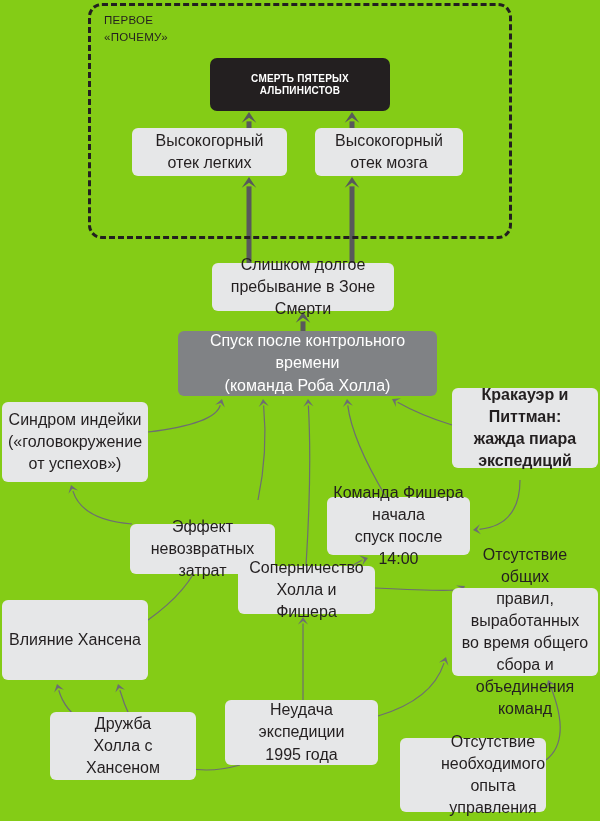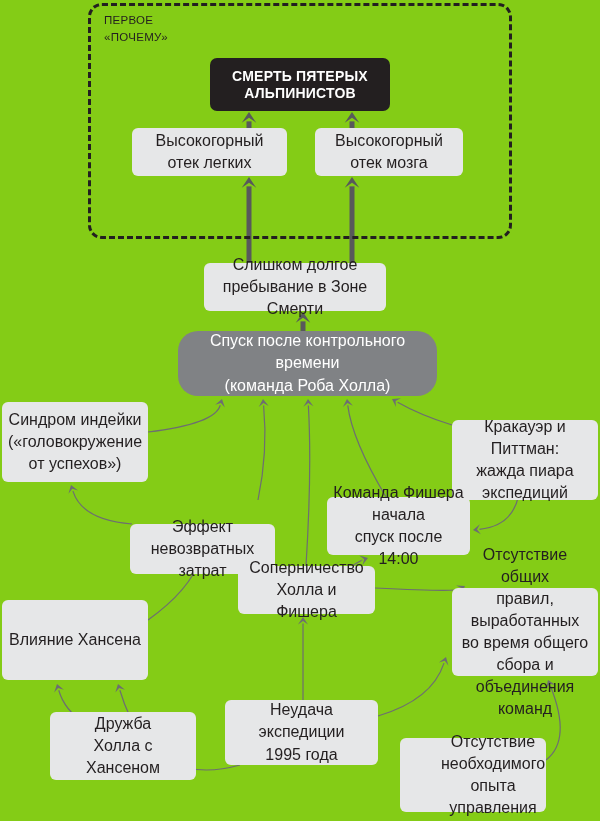--- a/index.html
+++ b/index.html
@@ -36,26 +36,25 @@
     background: #e6e7e8;
     color: #231f20;
     font-size: 16px;
     line-height: 1.38;
     padding: 4px 6px;
     z-index: 3;
   }
   .node-dark {
     background: #808285;
     color: #ffffff;
-    border-radius: 20px;
   }
   .node-black {
     background: #231f20;
     color: #ffffff;
-    font-size: 14px;
+    font-size: 10px;
     font-weight: bold;
     line-height: 1.2;
     border-radius: 7px;
     letter-spacing: 0.2px;
   }
   .frame-why {
     position: absolute;
     box-sizing: border-box;
     border: 3px dashed #231f20;
     border-radius: 14px;
@@ -131,34 +130,34 @@
 АЛЬПИНИСТОВ</span>
       </div>
       <div class="node" style="left: 132px; top: 128px; width: 155px; height: 48px;">
         <span style="white-space: pre-line;">Высокогорный
 отек легких</span>
       </div>
       <div class="node" style="left: 315px; top: 128px; width: 148px; height: 48px;">
         <span style="white-space: pre-line;">Высокогорный
 отек мозга</span>
       </div>
-      <div class="node" style="left: 204px; top: 263px; width: 182px; height: 48px;">
+      <div class="node" style="left: 212px; top: 263px; width: 182px; height: 48px;">
         <span style="white-space: pre-line;">Слишком долгое
 пребывание в Зоне Смерти</span>
       </div>
       <div class="node node-dark" style="left: 178px; top: 331px; width: 259px; height: 65px;">
         <span style="white-space: pre-line;">Спуск после контрольного времени
 (команда Роба Холла)</span>
       </div>
       <div class="node" style="left: 2px; top: 402px; width: 146px; height: 80px;">
         <span style="white-space: pre-line;">Синдром индейки
 («головокружение
 от успехов»)</span>
       </div>
-      <div class="node" style="left: 452px; top: 420px; width: 146px; height: 80px;">
+      <div class="node" style="left: 452px; top: 388px; width: 146px; height: 80px; font-weight: bold;">
         <span style="white-space: pre-line;">Кракауэр и Питтман:
 жажда пиара
 экспедиций</span>
       </div>
       <div class="node" style="left: 130px; top: 524px; width: 145px; height: 50px;">
         <span style="white-space: pre-line;">Эффект невозвратных
 затрат</span>
       </div>
       <div class="node" style="left: 327px; top: 497px; width: 143px; height: 58px;">
         <span style="white-space: pre-line;">Команда Фишера

